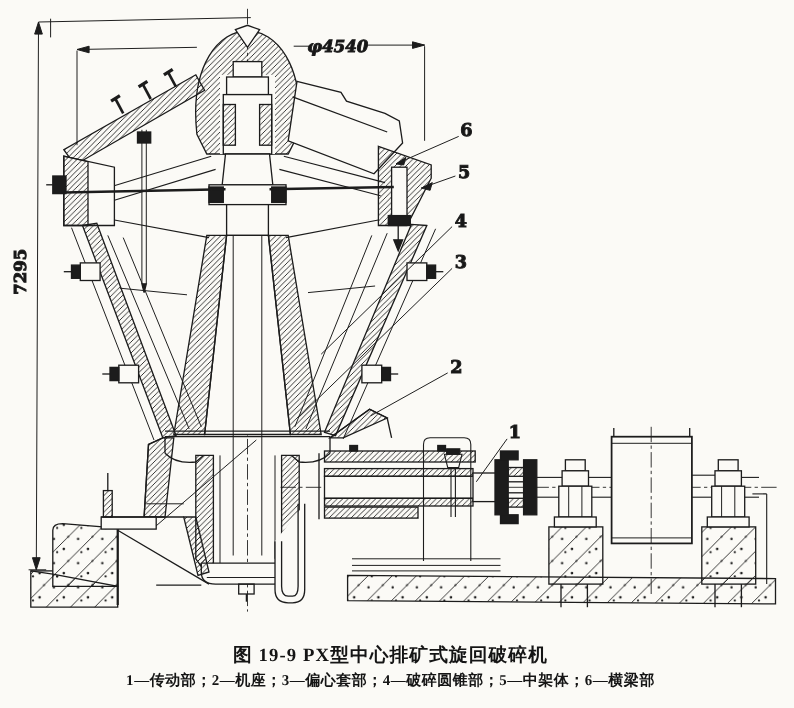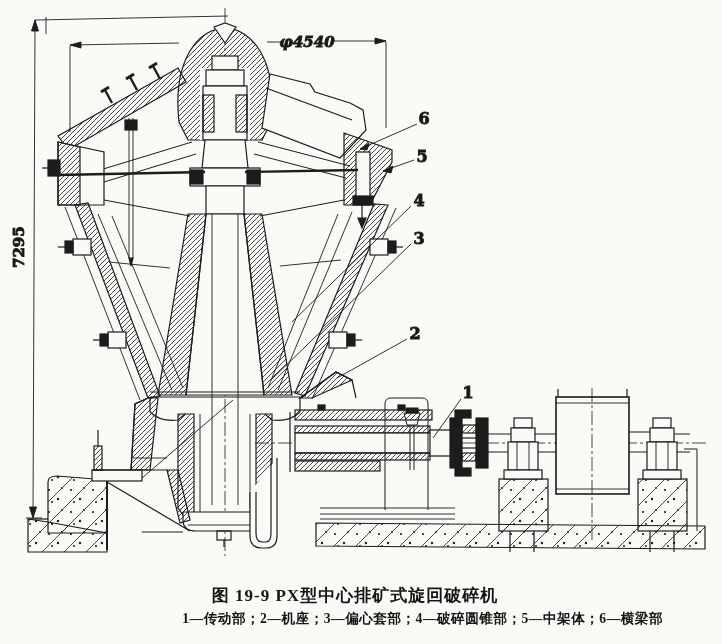--- a/index.html
+++ b/index.html
@@ -10,21 +10,21 @@
     font-family:"Liberation Serif","DejaVu Serif",serif;
     color:#1c1c1c;
     overflow:hidden;
   }
   #drawing{position:absolute;top:0;left:0;}
   .caption{
     position:absolute;left:0;width:616px;text-align:center;
     font-weight:bold;color:#151515;margin-left:47px;
   }
   #figure-caption{top:584px;font-size:17px;letter-spacing:1px;}
-  #figure-legend{top:610px;font-size:13.6px;letter-spacing:.5px;text-align:right;}
+  #figure-legend{top:610px;font-size:13.6px;letter-spacing:.5px;}
   svg text{font-family:"DejaVu Serif","Liberation Serif",serif;font-weight:bold;fill:#161616;}
 </style>
 </head>
 <body>
 
 <svg id="drawing" width="722" height="580" viewBox="0 0 722 580" xmlns="http://www.w3.org/2000/svg">
   <defs>
     <pattern id="hatch" width="5" height="5" patternUnits="userSpaceOnUse">
       <path d="M-1,6 L6,-1" stroke="#1c1c1c" stroke-width="0.8"></path>
     </pattern>

